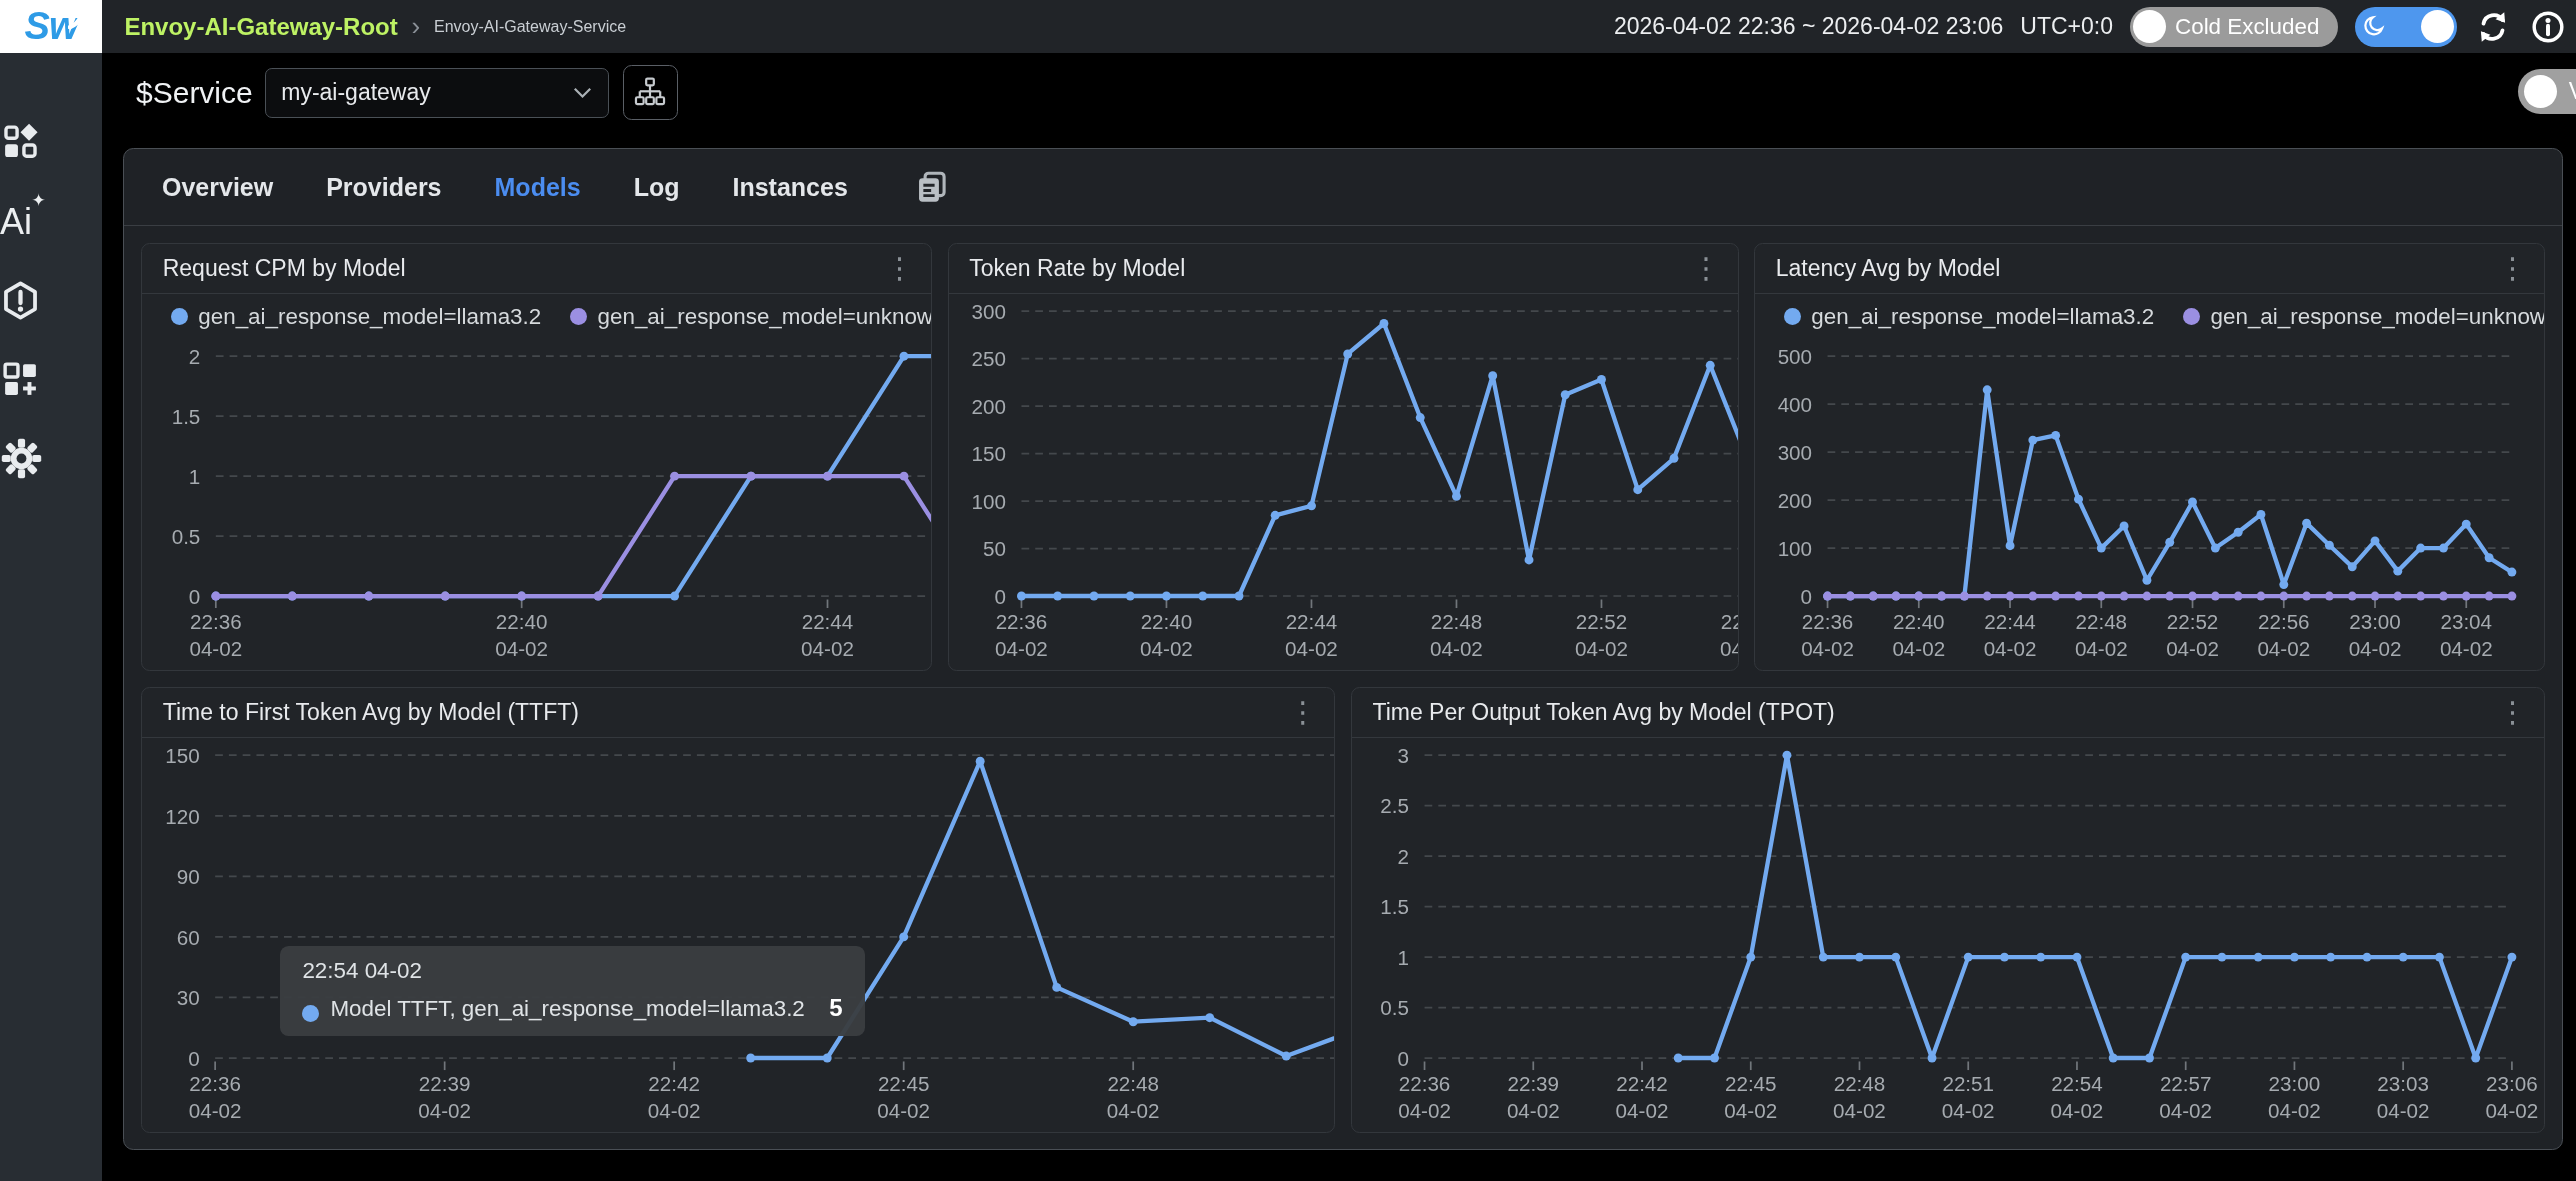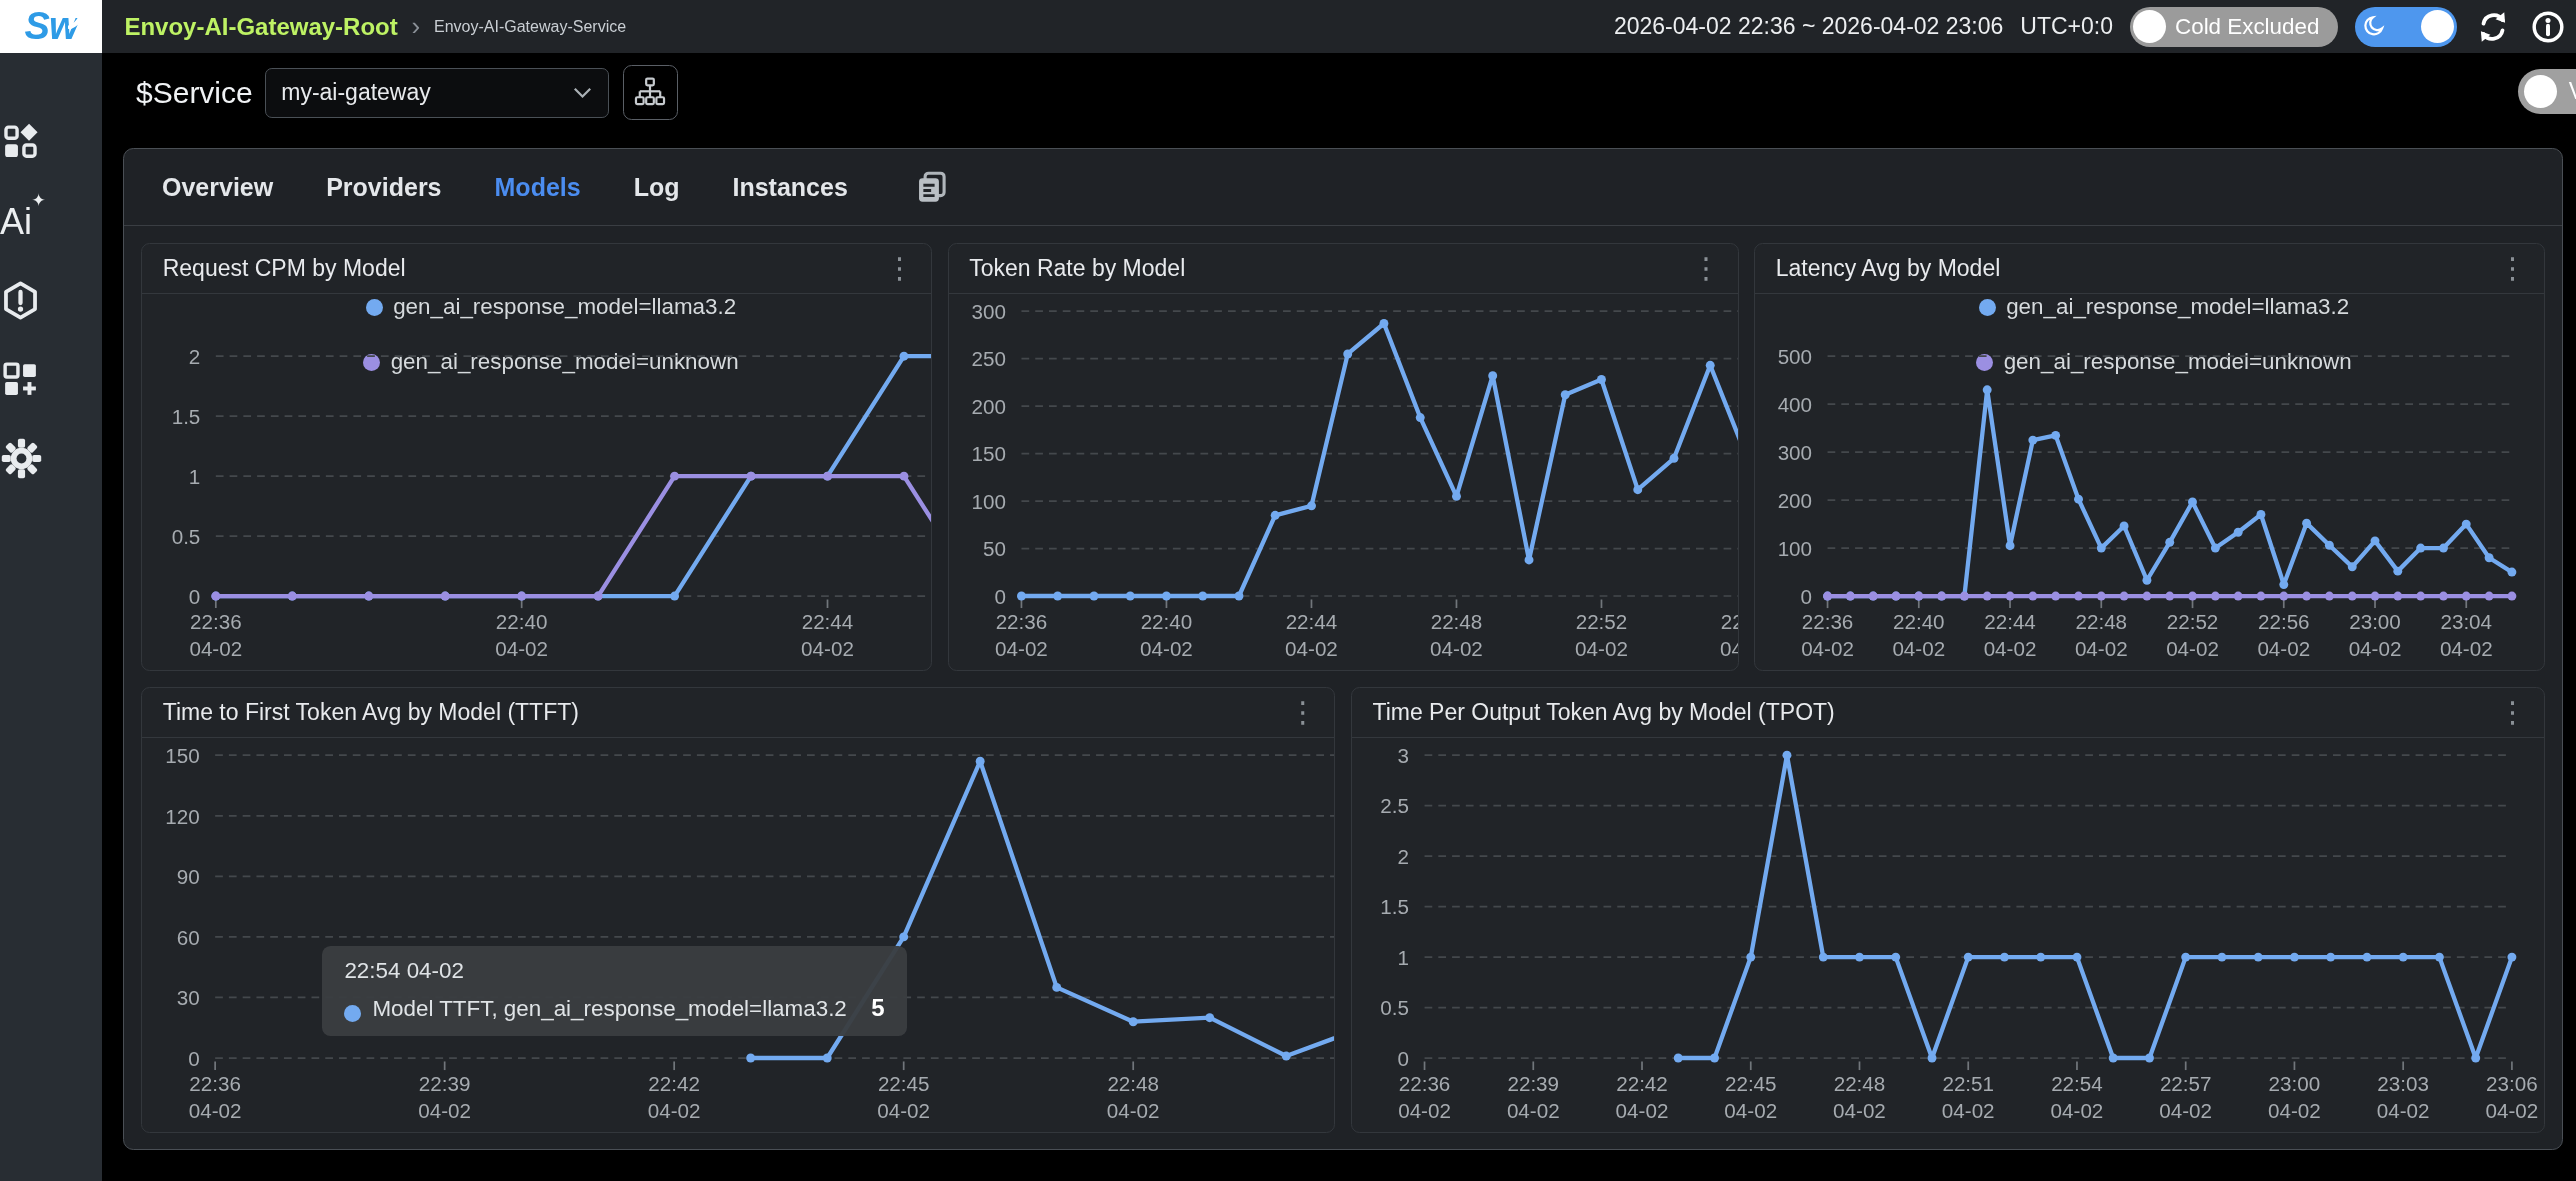--- a/index.html
+++ b/index.html
@@ -59,29 +59,29 @@
   .charts { padding:17px; display:flex; flex-direction:column; gap:15.5px; }
   .crow { display:flex; gap:15.5px; }
   .card { background:#212428; border:1.7px solid #33373c; border-radius:8.6px;
     position:relative; overflow:hidden; }
   .card.h1 { height:428px; flex:1 1 0; }
   .card.h2 { height:446px; flex:1 1 0; }
   .card-head { height:50px; display:flex; align-items:center; justify-content:space-between;
     padding:0 17px 0 20.7px; border-bottom:1.7px solid #34383d; }
   .card-title { font-size:23px; color:#e8eaed; }
   .kebab { font-size:29px; color:#8a9096; line-height:1; cursor:pointer; }
-  .legend { height:45px; display:flex; align-items:center; gap:29px; padding-left:29px;flex-direction:column; }
+  .legend { height:45px; display:flex; align-items:center; gap:29px; padding-left:29px; }
   .leg-item { display:flex; align-items:center; gap:10.3px; cursor:pointer; }
   .leg-dot { width:17px; height:17px; border-radius:50%; }
   .leg-txt { font-size:22.4px; color:#d6dadd; }
   .plot { width:100%; }
 
   
   .tooltip { position:absolute; left:138px; top:258px; width:585px; height:90px;
-    background:rgba(58,61,65,0.96); border-radius:8.6px; padding:12px 22.4px; z-index:4;margin-left:42px; }
+    background:rgba(58,61,65,0.96); border-radius:8.6px; padding:12px 22.4px; z-index:4; }
   .tt-time { font-size:22.4px; color:#dfe3e6; margin-bottom:10.3px; }
   .tt-row { display:flex; align-items:flex-end; gap:11px; }
   .tt-dot { width:17px; height:17px; border-radius:50%; }
   .tt-name { font-size:22.4px; color:#dfe3e6; }
   .tt-val { font-size:24px; font-weight:700; color:#fff; margin-left:auto; }
 </style>
 </head>
 <body>
 
 <div class="topbar">

